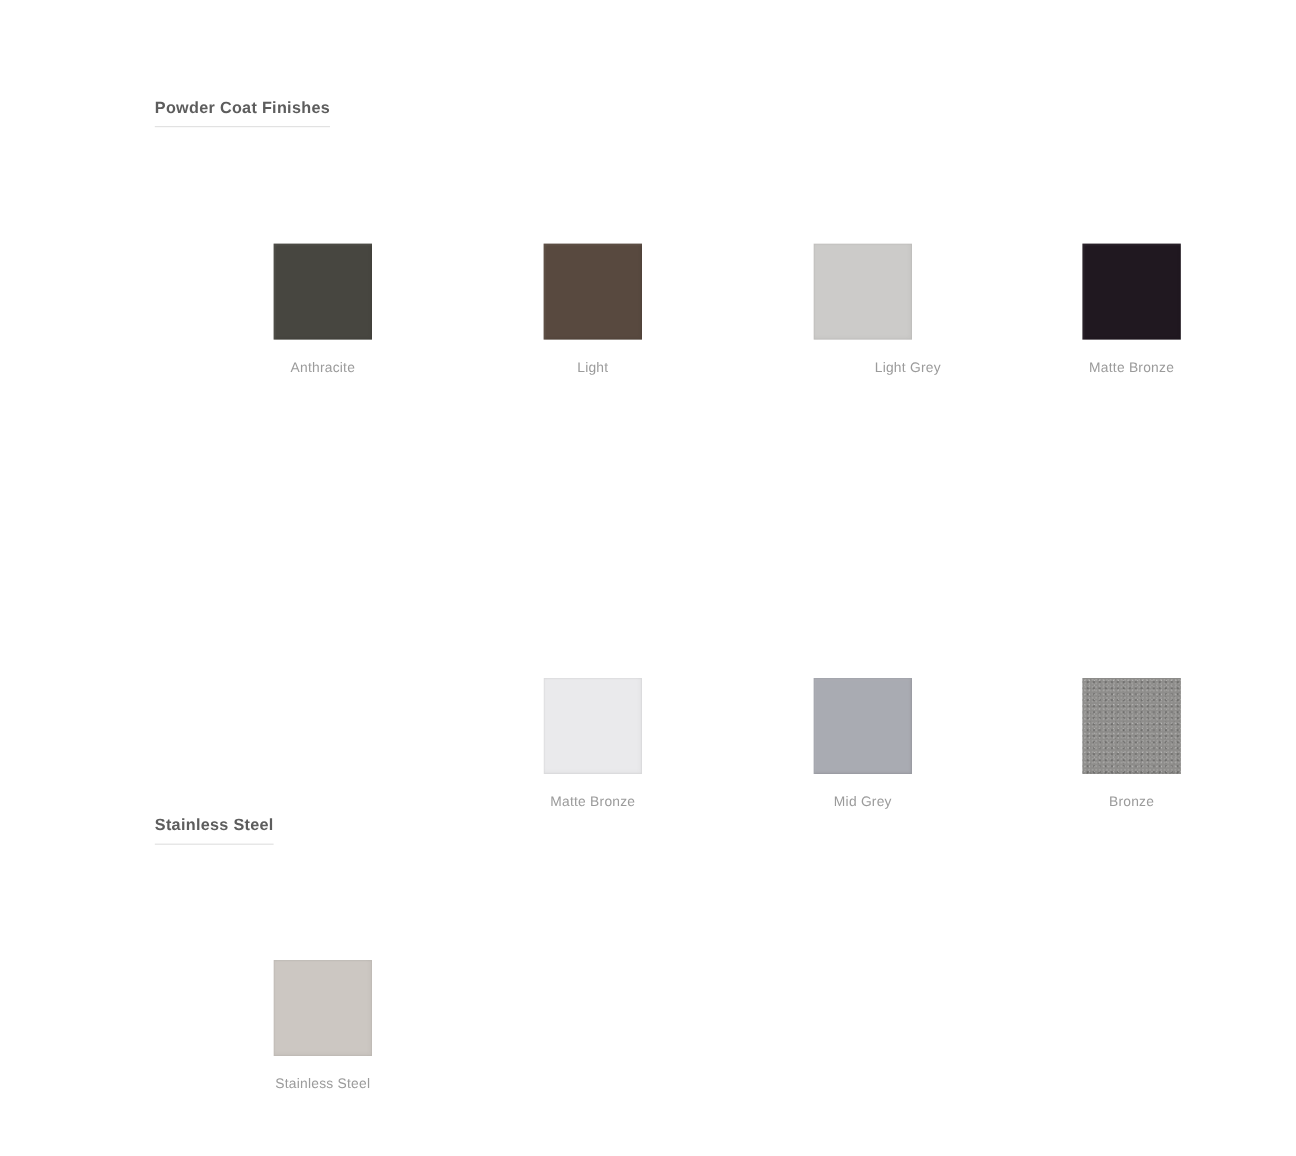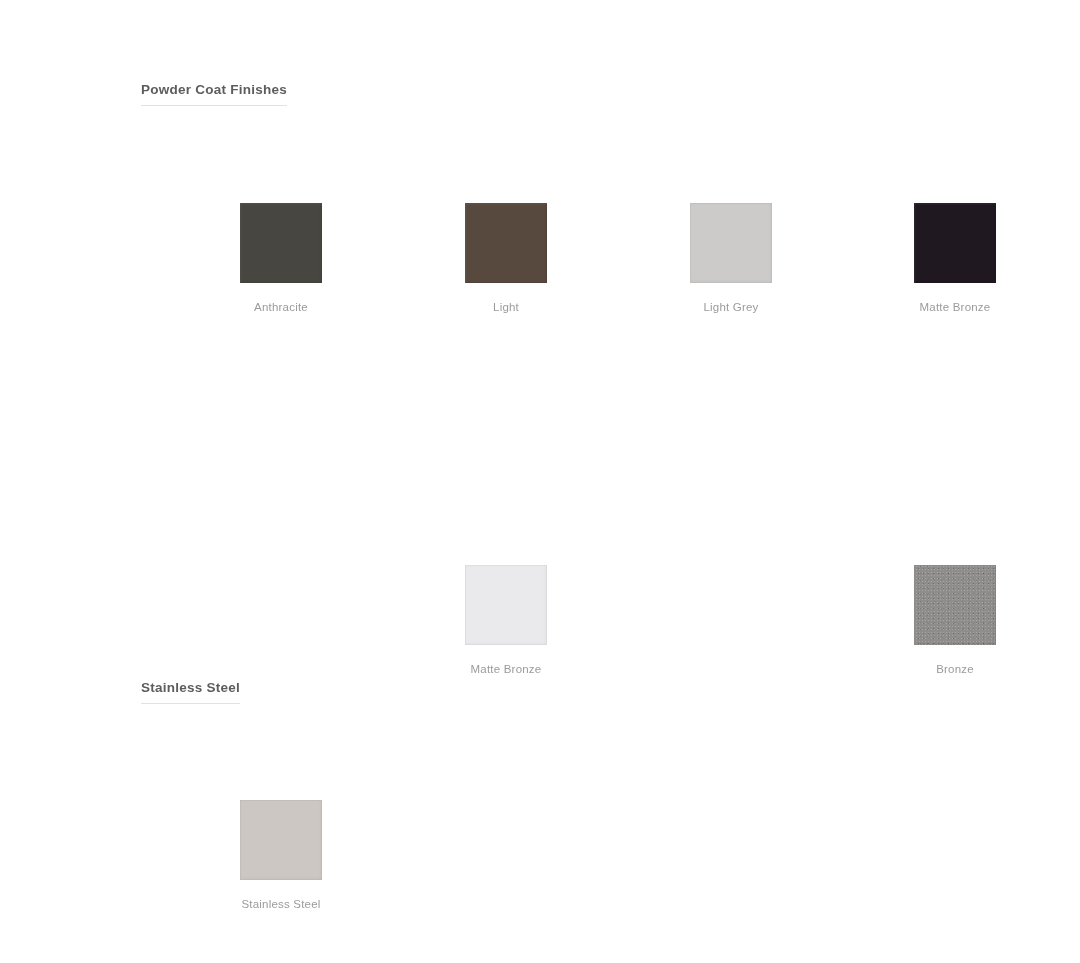--- a/index.html
+++ b/index.html
@@ -12,21 +12,21 @@
     width: 1080px;
     height: 963px;
     position: relative;
     font-family: "Liberation Sans", "DejaVu Sans", sans-serif;
     -webkit-font-smoothing: antialiased;
     overflow: hidden;
   }
 
   .page {
     position: absolute;
-    left: 16px;
+    left: 4px;
     top: 0;
     width: 988px;
     height: 963px;
   }
 
   
   .section {
     position: absolute;
     left: 0;
     width: 1080px;
@@ -120,34 +120,38 @@
 
     <div class="swatch-row" style="top:0px;">
       <div class="swatch-cell" style="left:172px;">
         <div class="swatch-chip" style="background-color: rgb(71, 70, 64);"></div>
         <div class="swatch-label">Anthracite</div>
       </div>
       <div class="swatch-cell" style="left:397px;">
         <div class="swatch-chip" style="background-color: rgb(88, 73, 63);"></div>
         <div class="swatch-label">Light</div>
       </div>
-      <div class="swatch-cell" style="left:622px;">
+      <div class="swatch-cell" style="left:622px;text-align:right;">
         <div class="swatch-chip lightedge" style="background-color: rgb(204, 203, 201);"></div>
         <div class="swatch-label">Light Grey</div>
       </div>
       <div class="swatch-cell" style="left:846px;">
         <div class="swatch-chip" style="background-color: rgb(32, 24, 32);"></div>
         <div class="swatch-label">Matte Bronze</div>
       </div>
     </div>
 
     <div class="swatch-row" style="top:242px;">
       <div class="swatch-cell" style="left:397px;">
         <div class="swatch-chip lightedge" style="background-color: rgb(234, 234, 236);"></div>
         <div class="swatch-label">Matte Bronze</div>
+      </div>
+      <div class="swatch-cell" style="left:622px;">
+        <div class="swatch-chip" style="background-color: rgb(169, 171, 178);"></div>
+        <div class="swatch-label">Mid Grey</div>
       </div>
       <div class="swatch-cell" style="left:846px;">
         <div class="swatch-chip textured" style="background-color: rgb(142, 141, 139);"></div>
         <div class="swatch-label">Bronze</div>
       </div>
     </div>
 
   </div>
 
   <div class="section" style="top:680px;">

